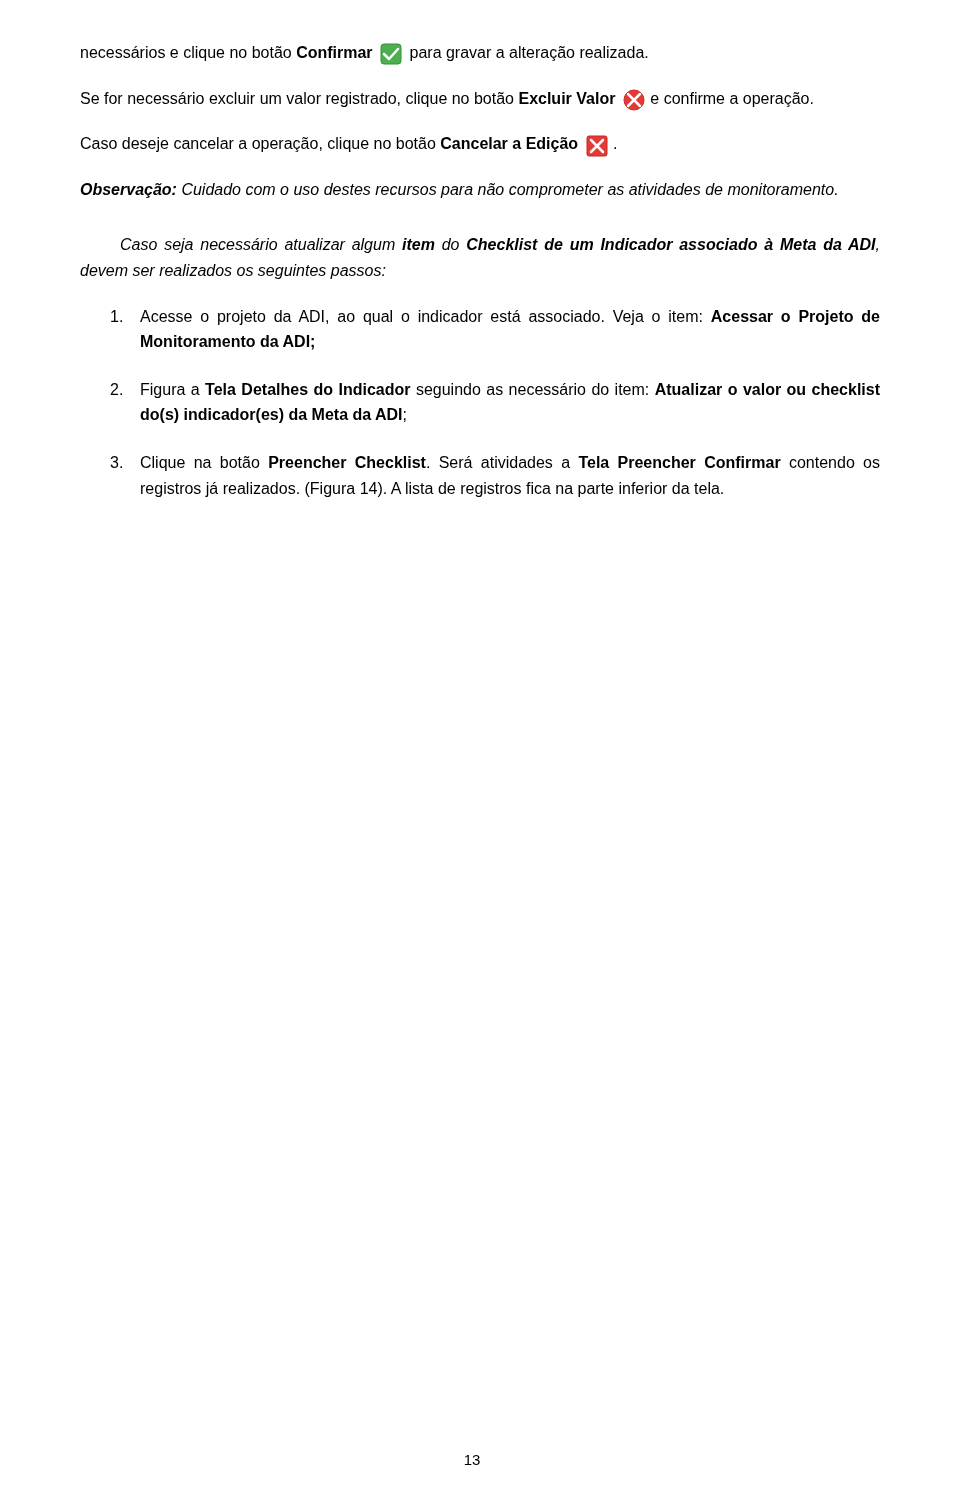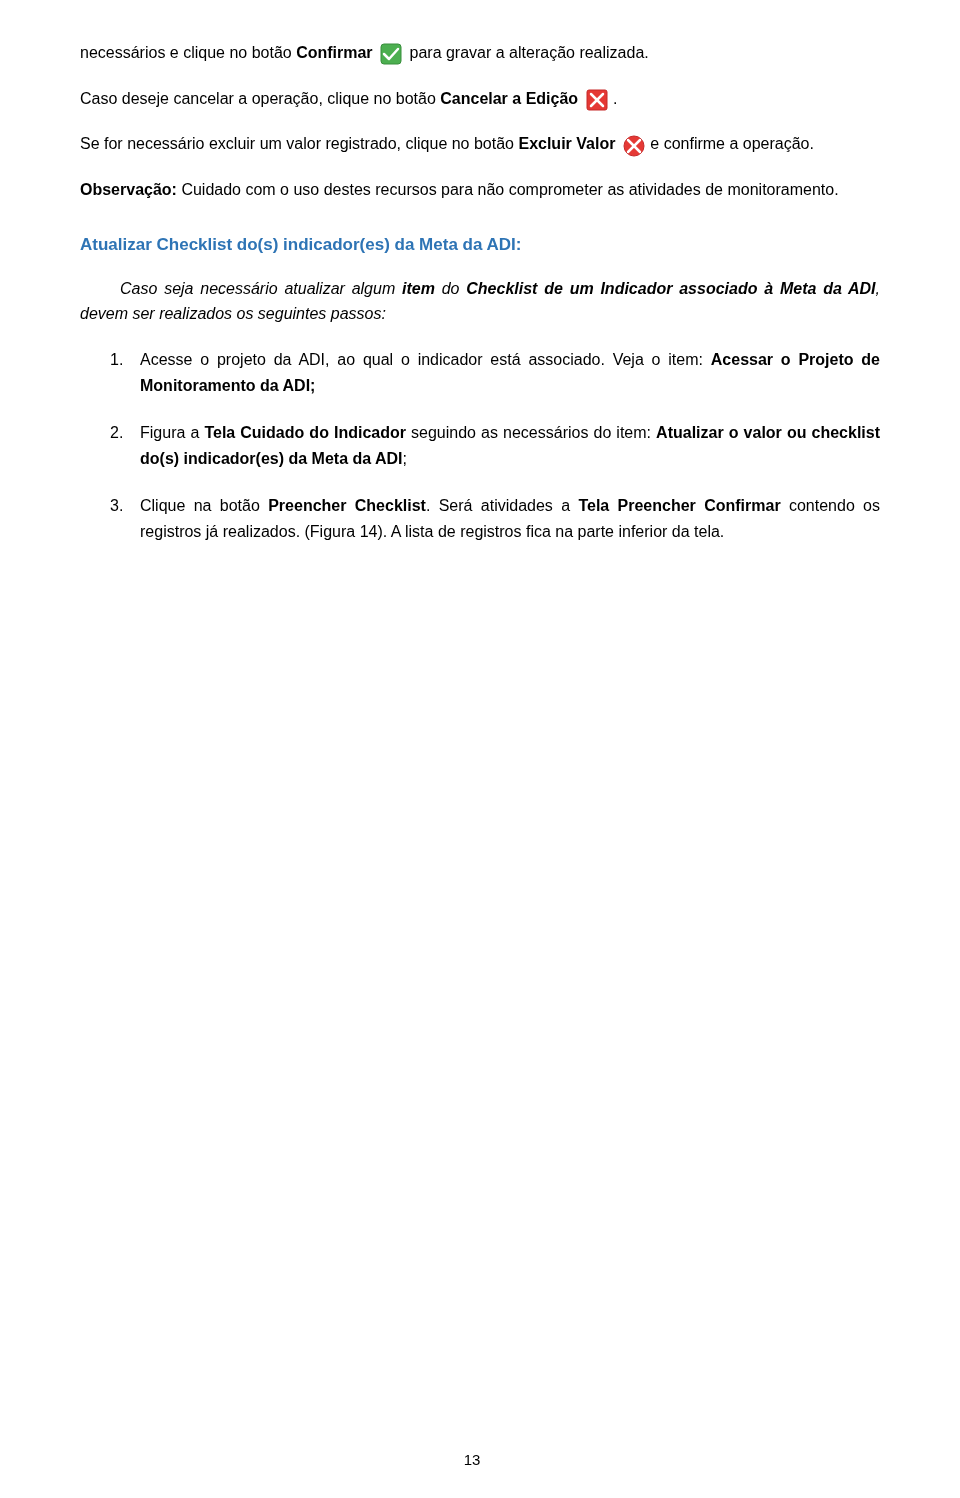--- a/index.html
+++ b/index.html
@@ -67,20 +67,21 @@
       font-weight: bold;
       margin-bottom: 18px;
       margin-top: 30px;
       line-height: 1.5;
     }
 
     .observation-block {
       margin-bottom: 30px;
       line-height: 1.6;
       text-align: justify;
+      font-style: italic;
     }
 
     .observation-label {
       font-weight: bold;
     }
 
     .checklist-section {
       margin-top: 30px;
     }
 
@@ -133,66 +134,65 @@
     <span class="icon-confirm">
       <svg width="22" height="22" viewBox="0 0 22 22">
         <rect x="1" y="1" width="20" height="20" rx="3" fill="#4CAF50" stroke="#388E3C" stroke-width="1"></rect>
         <polyline points="4,11 9,16 18,6" fill="none" stroke="white" stroke-width="2.5" stroke-linecap="round" stroke-linejoin="round"></polyline>
       </svg>
     </span>
     <span> para gravar a alteração realizada.</span>
   </div>
 
   <div class="paragraph">
+    <span>Se for necessário excluir um valor registrado, clique no botão </span><strong>Excluir Valor</strong>
+    
+    <span class="icon-excluir">
+      <svg width="22" height="22" viewBox="0 0 22 22">
+        <circle cx="11" cy="11" r="10" fill="#e53935" stroke="#c62828" stroke-width="1"></circle>
+        <line x1="5" y1="5" x2="17" y2="17" stroke="white" stroke-width="2.5" stroke-linecap="round"></line>
+        <line x1="17" y1="5" x2="5" y2="17" stroke="white" stroke-width="2.5" stroke-linecap="round"></line>
+      </svg>
+    </span>
+    <span> e confirme a operação.</span>
+  </div>
+
+  <div class="paragraph">
     <span>Caso deseje cancelar a operação, clique no botão </span><strong>Cancelar a Edição</strong>
     
     <span class="icon-cancel">
       <svg width="22" height="22" viewBox="0 0 22 22">
         <rect x="1" y="1" width="20" height="20" rx="2" fill="#e53935" stroke="#c62828" stroke-width="1"></rect>
         <line x1="5" y1="5" x2="17" y2="17" stroke="white" stroke-width="2.5" stroke-linecap="round"></line>
         <line x1="17" y1="5" x2="5" y2="17" stroke="white" stroke-width="2.5" stroke-linecap="round"></line>
       </svg>
     </span>
     <span>.</span>
   </div>
 
-  <div class="paragraph">
-    <span>Se for necessário excluir um valor registrado, clique no botão </span><strong>Excluir Valor</strong>
-    
-    <span class="icon-excluir">
-      <svg width="22" height="22" viewBox="0 0 22 22">
-        <circle cx="11" cy="11" r="10" fill="#e53935" stroke="#c62828" stroke-width="1"></circle>
-        <line x1="5" y1="5" x2="17" y2="17" stroke="white" stroke-width="2.5" stroke-linecap="round"></line>
-        <line x1="17" y1="5" x2="5" y2="17" stroke="white" stroke-width="2.5" stroke-linecap="round"></line>
-      </svg>
-    </span>
-    <span> e confirme a operação.</span>
-  </div>
-
   <div class="observation-block">
     <span class="observation-label">Observação:</span><span> Cuidado com o uso destes recursos para não comprometer as atividades de monitoramento.</span>
   </div>
 
   <div class="checklist-section">
-    <div class="section-heading">Atualizar Checklist do(s) indicador(es) da Meta da ADI:</div>
 
     <div class="checklist-intro">
       <span style="display:inline-block; width:40px;"></span><span>Caso seja necessário atualizar algum </span><strong>item</strong><span> do </span><strong>Checklist de um Indicador associado à Meta da ADI</strong><span>, devem ser realizados os seguintes passos:</span>
     </div>
 
     <ol class="numbered-list">
 
       <li>
         <span class="list-number">1.</span>
         <span>Acesse o projeto da ADI, ao qual o indicador está associado. Veja o item: </span><strong>Acessar o Projeto de Monitoramento da ADI;</strong>
       </li>
 
       <li>
         <span class="list-number">2.</span>
-        <span>Figura a </span><strong>Tela Cuidado do Indicador</strong><span> seguindo as necessários do item: </span><strong>Atualizar o valor ou checklist do(s) indicador(es) da Meta da ADI</strong><span>;</span>
+        <span>Figura a </span><strong>Tela Detalhes do Indicador</strong><span> seguindo as necessário do item: </span><strong>Atualizar o valor ou checklist do(s) indicador(es) da Meta da ADI</strong><span>;</span>
       </li>
 
       <li>
         <span class="list-number">3.</span>
         <span>Clique na botão </span><strong>Preencher Checklist</strong><span>. Será atividades a </span><strong>Tela Preencher Confirmar</strong><span> contendo os registros já realizados. (Figura 14). A lista de registros fica na parte inferior da tela.</span>
       </li>
 
     </ol>
   </div>
 

